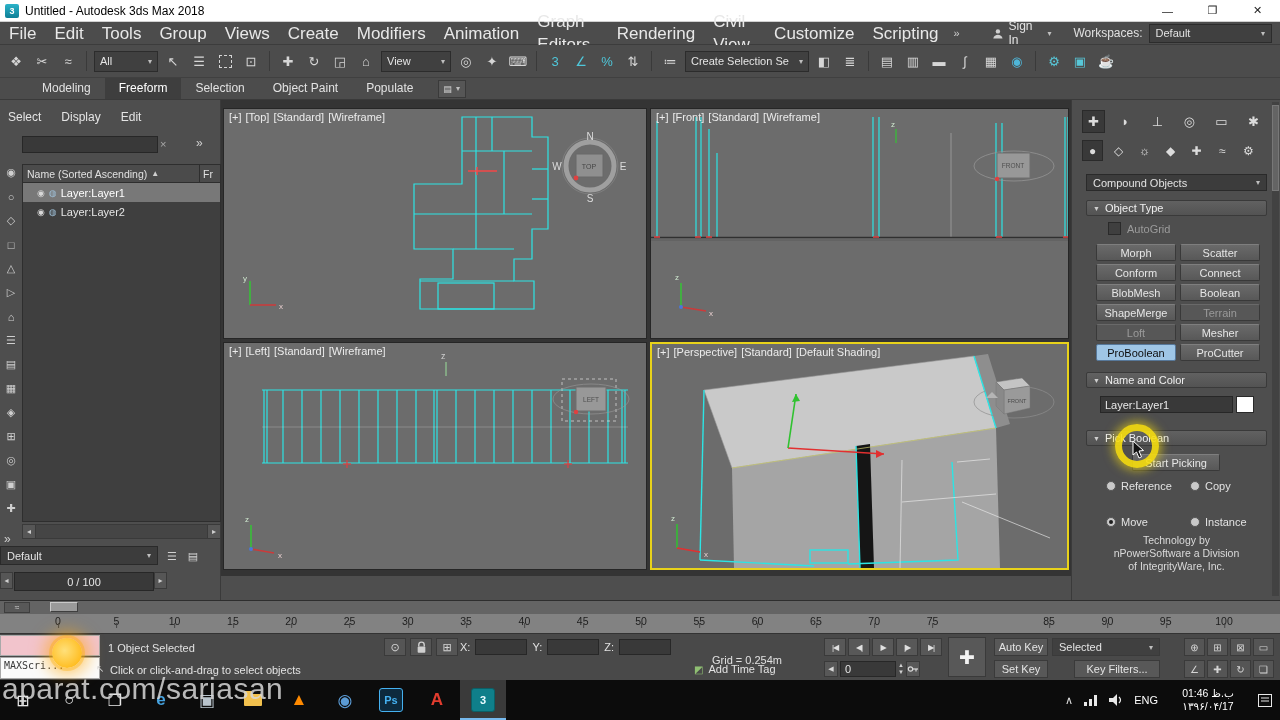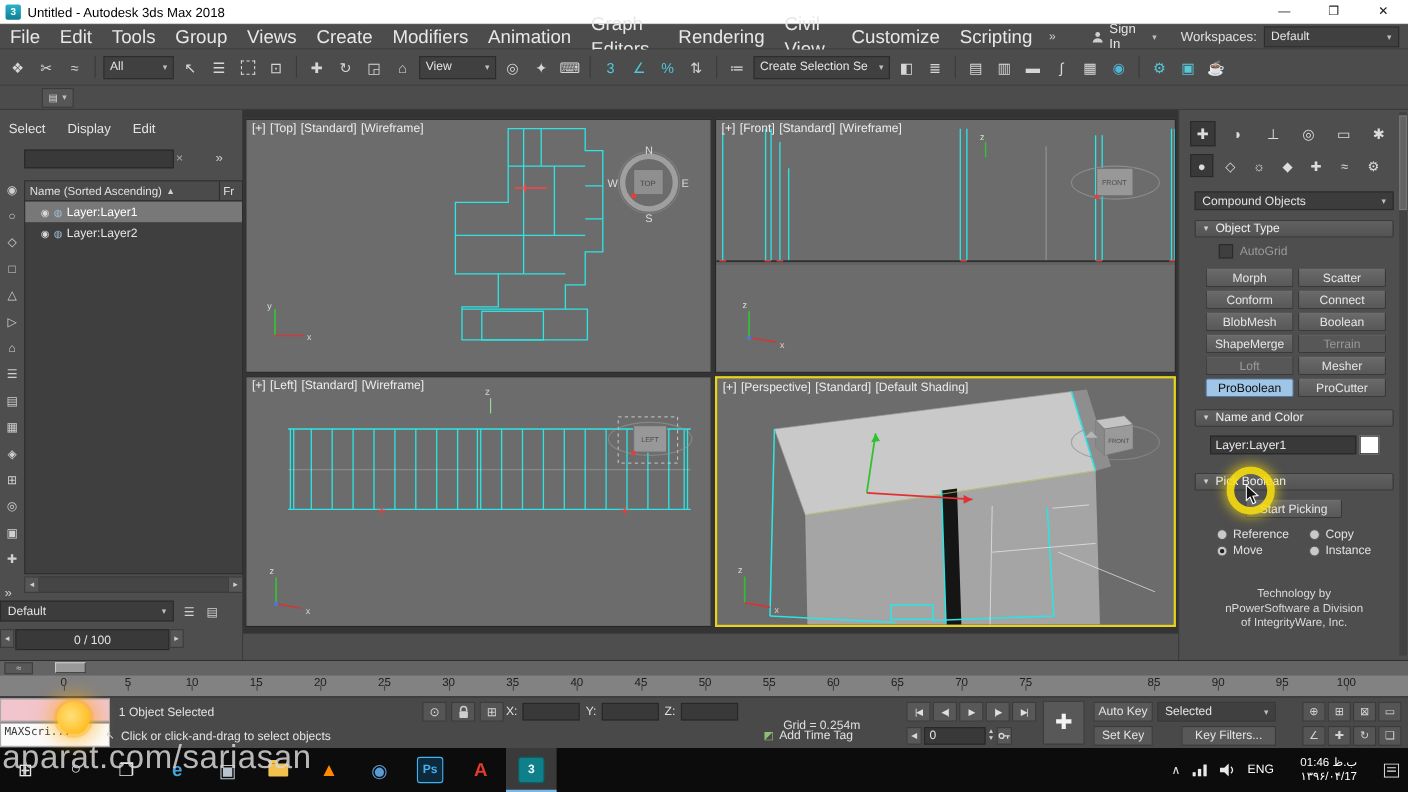--- a/index.html
+++ b/index.html
@@ -108,21 +108,21 @@
   #object-buttons{position:absolute;left:24px;top:144px;display:grid;grid-template-columns:80px 80px;gap:3px 4px;}
   .btn{height:17px;background:linear-gradient(#6a6a6a,#585858);border:1px solid #393939;border-top-color:#7e7e7e;
        border-radius:2px;font-size:11px;color:#e6e6e6;display:flex;align-items:center;justify-content:center;box-sizing:border-box;}
   .btn.disabled{color:#9a9a9a;background:#575757;border-top-color:#696969;}
   .btn.active{background:#9fc6e6;color:#0d0d0d;border-color:#57789a;}
   #name-row{position:absolute;left:28px;top:296px;display:flex;gap:3px;}
   #name-field{width:133px;height:17px;background:#393939;border:1px solid #272727;display:flex;align-items:center;
               padding:0 4px;box-sizing:border-box;color:#e8e8e8;}
   #color-swatch{width:18px;height:17px;background:#ffffff;border:1px solid #2a2a2a;box-sizing:border-box;}
   #start-picking{position:absolute;left:60px;top:354px;width:88px;}
-  #clone-options{position:absolute;left:34px;top:380px;display:grid;grid-template-columns:84px 80px;row-gap:3px;}
+  #clone-options{position:absolute;left:34px;top:380px;display:grid;grid-template-columns:84px 80px;row-gap:24px;}
   .opt{display:flex;align-items:center;gap:5px;}
   .radio{width:10px;height:10px;border-radius:50%;background:#c9c9c9;border:1px solid #565656;position:relative;box-sizing:border-box;}
   .radio.sel::after{content:"";position:absolute;left:2px;top:2px;right:2px;bottom:2px;border-radius:50%;background:#1d1d1d;}
   #tech-lines{position:absolute;left:14px;top:434px;width:181px;text-align:center;color:#dadada;font-size:10.5px;line-height:13px;}
   #cp-scroll{position:absolute;right:1px;top:2px;width:7px;height:494px;background:#424242;}
   #cp-thumb{position:absolute;left:0;top:3px;width:7px;height:86px;background:#646464;border:1px solid #787878;box-sizing:border-box;}
   
   #timeline{position:absolute;left:0;top:600px;width:1280px;height:33px;background:#6e6e6e;border-top:1px solid #2e2e2e;box-sizing:border-box;}
   #tl-top{position:absolute;left:0;top:0;width:1280px;height:13px;background:#646464;border-bottom:1px solid #555;}
   #mini-curve{position:absolute;left:4px;top:1px;width:26px;height:11px;background:#585858;border:1px solid #3e3e3e;
@@ -286,20 +286,27 @@
     <div class="tb-icon">∫</div>
     <div class="tb-icon">▦</div>
     <div class="tb-icon" style="color: rgb(79, 182, 216);">◉</div>
     <div class="tb-sep"></div>
     <div class="tb-icon" style="color: rgb(88, 199, 216);">⚙</div>
     <div class="tb-icon" style="color: rgb(88, 199, 216);">▣</div>
     <div class="tb-icon" style="color: rgb(88, 199, 216);">☕</div>
   </div>
 
 <div id="ribbon">
+  <div id="ribbon-tabs" style="display:flex;">
+      <div class="ribbon-tab">Modeling</div>
+      <div class="ribbon-tab active">Freeform</div>
+      <div class="ribbon-tab">Selection</div>
+      <div class="ribbon-tab">Object Paint</div>
+      <div class="ribbon-tab">Populate</div>
+    </div>
   <div id="ribbon-chip">
     <span>▤</span>
     <span class="arrow">▾</span>
   </div>
 </div>
 
 <div id="main">
 
   <div id="scene-explorer">
     <div id="se-tabs">

